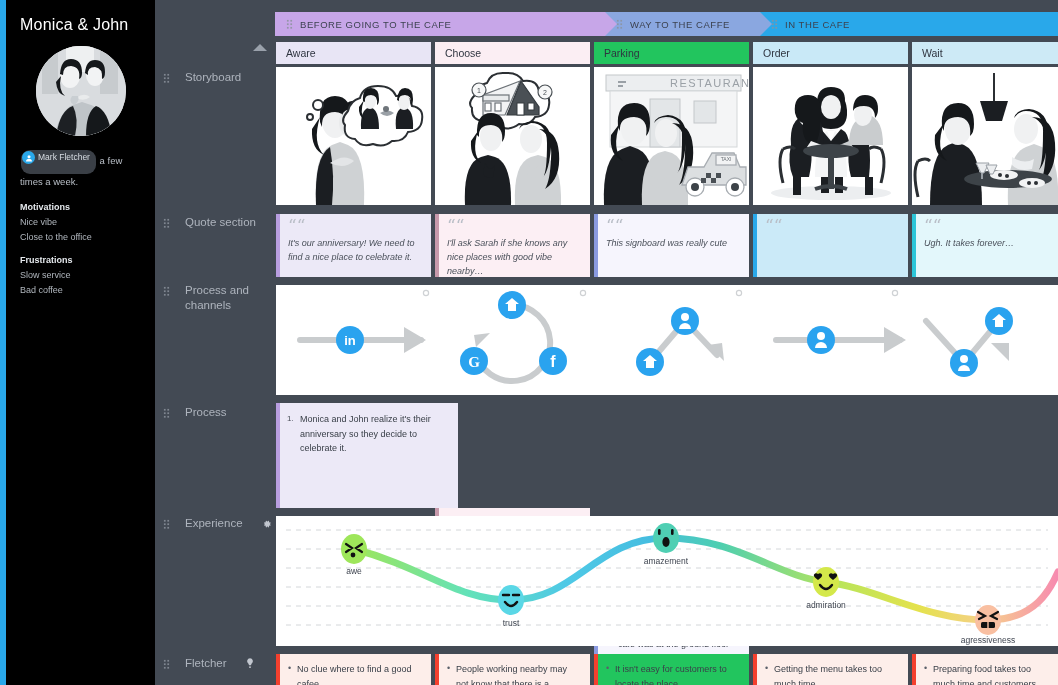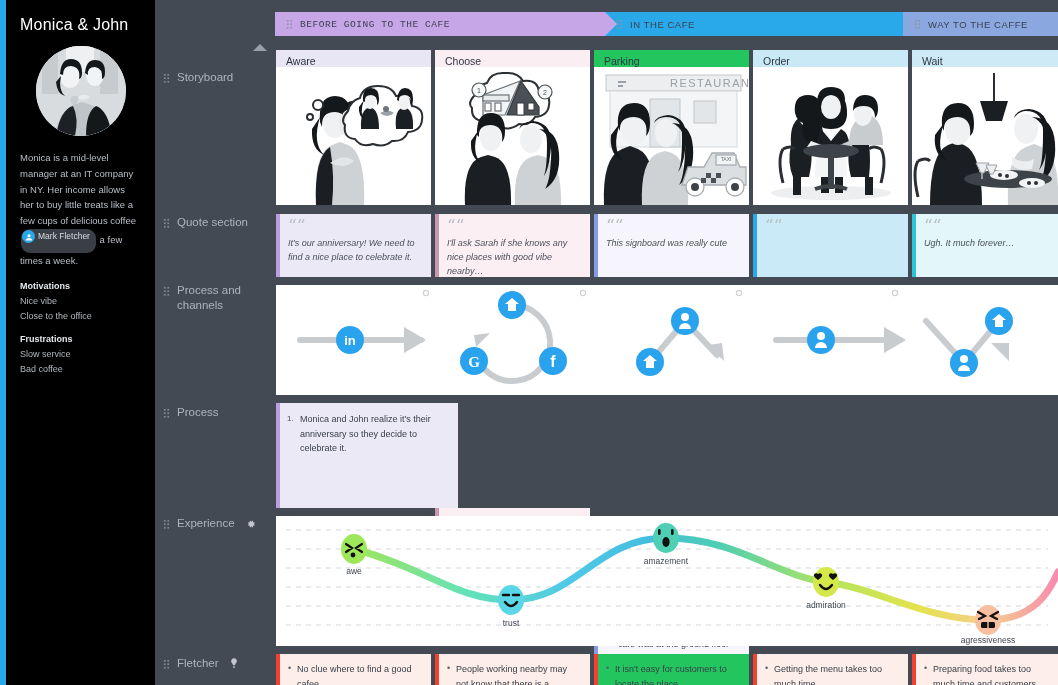--- a/index.html
+++ b/index.html
@@ -46,21 +46,21 @@
   .persona-li { font-size: 9px; line-height: 15px; color: #b0b6bd; }
 
   
   .rowlabels { width: 120px; flex: none; position: relative; background: #434a54; }
   .collapse-caret {
     position: absolute; top: 44px; left: 98px; width: 0; height: 0;
     border-left: 7px solid transparent; border-right: 7px solid transparent;
     border-bottom: 7px solid #9aa1ab; cursor: pointer;
   }
   .rowlabel {
-    position: absolute; left: 8px; display: flex; align-items: flex-start; gap: 7px;
+    position: absolute; left: 8px; display: flex; align-items: flex-start; gap: 15px;
     color: #aeb4bd; font-size: 11.5px; line-height: 15px; white-space: pre-line;
   }
   .grip {
     width: 7px; height: 11px; flex: none; margin-top: 3px;
     background-image: radial-gradient(#8b929c 40%, transparent 41%);
     background-size: 3.5px 3.5px; opacity: .85;
   }
   .rl-gear { width: 10px; height: 10px; margin-left: 4px; margin-top: 3px; fill:#c2c7cf;}
   .rl-bulb { width: 8px; height: 11px; margin-left: 4px; margin-top: 2px; fill:#c2c7cf;}
 
@@ -68,35 +68,35 @@
   .board { position: relative; width: 783px; flex: none; }
 
   
   .phases { position: absolute; top: 12px; left: 0; height: 24px; display: flex; }
   .phase {
     height: 24px; display: flex; align-items: center; gap: 7px;
     padding-left: 11px; font-size: 9.5px; letter-spacing: .55px;
     color: #3c4250; position: relative;
   }
   .phase .grip { margin-top: 0; }
-  .phase.p1 { background: #c7a6e8; font-family: Liberation Mono, monospace; }
+  .phase.p1 { background: #c7a6e8; }
   .phase.p2 { background: #8aa7e0; }
   .phase.p3 { background: #29a8ea; }
   .phase.p1::after, .phase.p2::after {
     content: ""; position: absolute; right: -12px; top: 0;
     width: 0; height: 0; border-top: 12px solid transparent;
     border-bottom: 12px solid transparent; z-index: 2;
   }
   .phase.p1::after { border-left: 12px solid #c7a6e8; }
   .phase.p2::after { border-left: 12px solid #8aa7e0; }
 
   
   .colheads { position: absolute; top: 42px; left: 0; height: 22px; }
   .colhead {
-    position: absolute; top: 8px; height: 22px; display: flex; align-items: center;
+    position: absolute; top: 0; height: 22px; display: flex; align-items: center;
     padding-left: 10px; font-size: 10.5px; color: #2f3540;
   }
 
   
   .cell { position: absolute; background: #fff; }
   .accent { position: absolute; left: 0; top: 0; bottom: 0; width: 4px; }
 
   
   .sb-cell { overflow: hidden; }
   .sb-cell svg { display: block; width: 100%; height: 100%; }
@@ -157,21 +157,21 @@
         <path d="M24 28 q1-15 11-15 q11 0 11 14 q0 5-3 6 q2-12-8-13 q-8 0-8 9z" fill="#15181b"></path>
         <path d="M25 30 q-3 14 4 20 q-8-2-9-14z" fill="#15181b"></path>
         <path d="M50 90 q0-24 10-30 q12 4 16 30z" fill="#15181b"></path>
         <ellipse cx="59" cy="29" rx="9" ry="11" fill="#f2f3f4"></ellipse>
         <path d="M49 27 q1-13 10-13 q10 0 10 12 q0 6-3 7 q1-11-7-12 q-8 0-7 8z" fill="#15181b"></path>
         <path d="M40 52 q8-6 14-1 q-6 5-14 1z" fill="#e9ebec"></path>
         <path d="M36 50 q-4 6 2 9 q6-3 4-9z" fill="#c9ced2"></path>
       </svg>
     </div>
 
-    <p class="persona-bio"><span>Monica is a mid-level manager at an IT company in NY. Her income allows her to buy little treats like a few cups of delicious coffee </span><span class="mention">
+    <p class="persona-bio"><span class="mention">
           <span class="mention-av">
             <svg viewBox="0 0 16 16">
               <circle cx="8" cy="5.5" r="3"></circle>
               <path d="M2 15c0-3.4 2.7-5.5 6-5.5s6 2.1 6 5.5z"></path>
             </svg>
           </span>
           <span class="mention-name">Mark Fletcher</span>
         </span><span> a few times a week.</span></p>
 
     <div class="persona-h">Motivations</div>
@@ -227,27 +227,27 @@
     </div>
   </div>
 
   <main class="board">
 
     <div class="phases">
       <div class="phase p1" style="width:330px">
         <span class="grip"></span>
         <span>BEFORE GOING TO THE CAFE</span>
       </div>
+      <div class="phase p2" style="width:155px">
+        <span class="grip"></span>
+        <span>WAY TO THE CAFFE</span>
+      </div>
       <div class="phase p3" style="width:298px">
         <span class="grip"></span>
         <span>IN THE CAFE</span>
-      </div>
-      <div class="phase p2" style="width:155px">
-        <span class="grip"></span>
-        <span>WAY TO THE CAFFE</span>
       </div>
     </div>
 
     <div class="colheads">
       <div class="colhead" style="left:1px;width:155px;background:#e8e5f5">
           <span>Aware</span>
         </div>
       <div class="colhead" style="left:160px;width:155px;background:#fbeef3">
           <span>Choose</span>
         </div>
@@ -466,21 +466,21 @@
       <span class="qmark">““</span>
       <div class="qtext">This signboard was really cute</div>
     </div>
     <div class="cell quote" style="left:478px;top:214px;width:155px;height:63px;background:#cbeaf8">
       <div class="accent" style="background:#29a8ea"></div>
       <span class="qmark">““</span>
     </div>
     <div class="cell quote" style="left:637px;top:214px;width:146px;height:63px;background:#e3f7fb">
       <div class="accent" style="background:#2cc5d8"></div>
       <span class="qmark">““</span>
-      <div class="qtext">Ugh. It much forever…</div>
+      <div class="qtext">Ugh. It takes forever…</div>
     </div>
 
     <div class="cell" style="left:1px;top:285px;width:782px;height:110px;background:#fff">
       <svg class="ch-svg" viewBox="0 0 782 110">
         <g stroke="#c9ccce" stroke-width="6" fill="none" stroke-linecap="round">
           <path d="M24 55 H145"></path>
         </g>
         <path d="M128 42 l22 13 l-22 13 z" fill="#c9ccce"></path>
         <circle cx="74" cy="55" r="14" fill="#2aa3ef"></circle>
         <text x="74" y="60" font-size="13" font-weight="bold" text-anchor="middle" fill="#fff" font-family="Liberation Sans, sans-serif">in</text>

